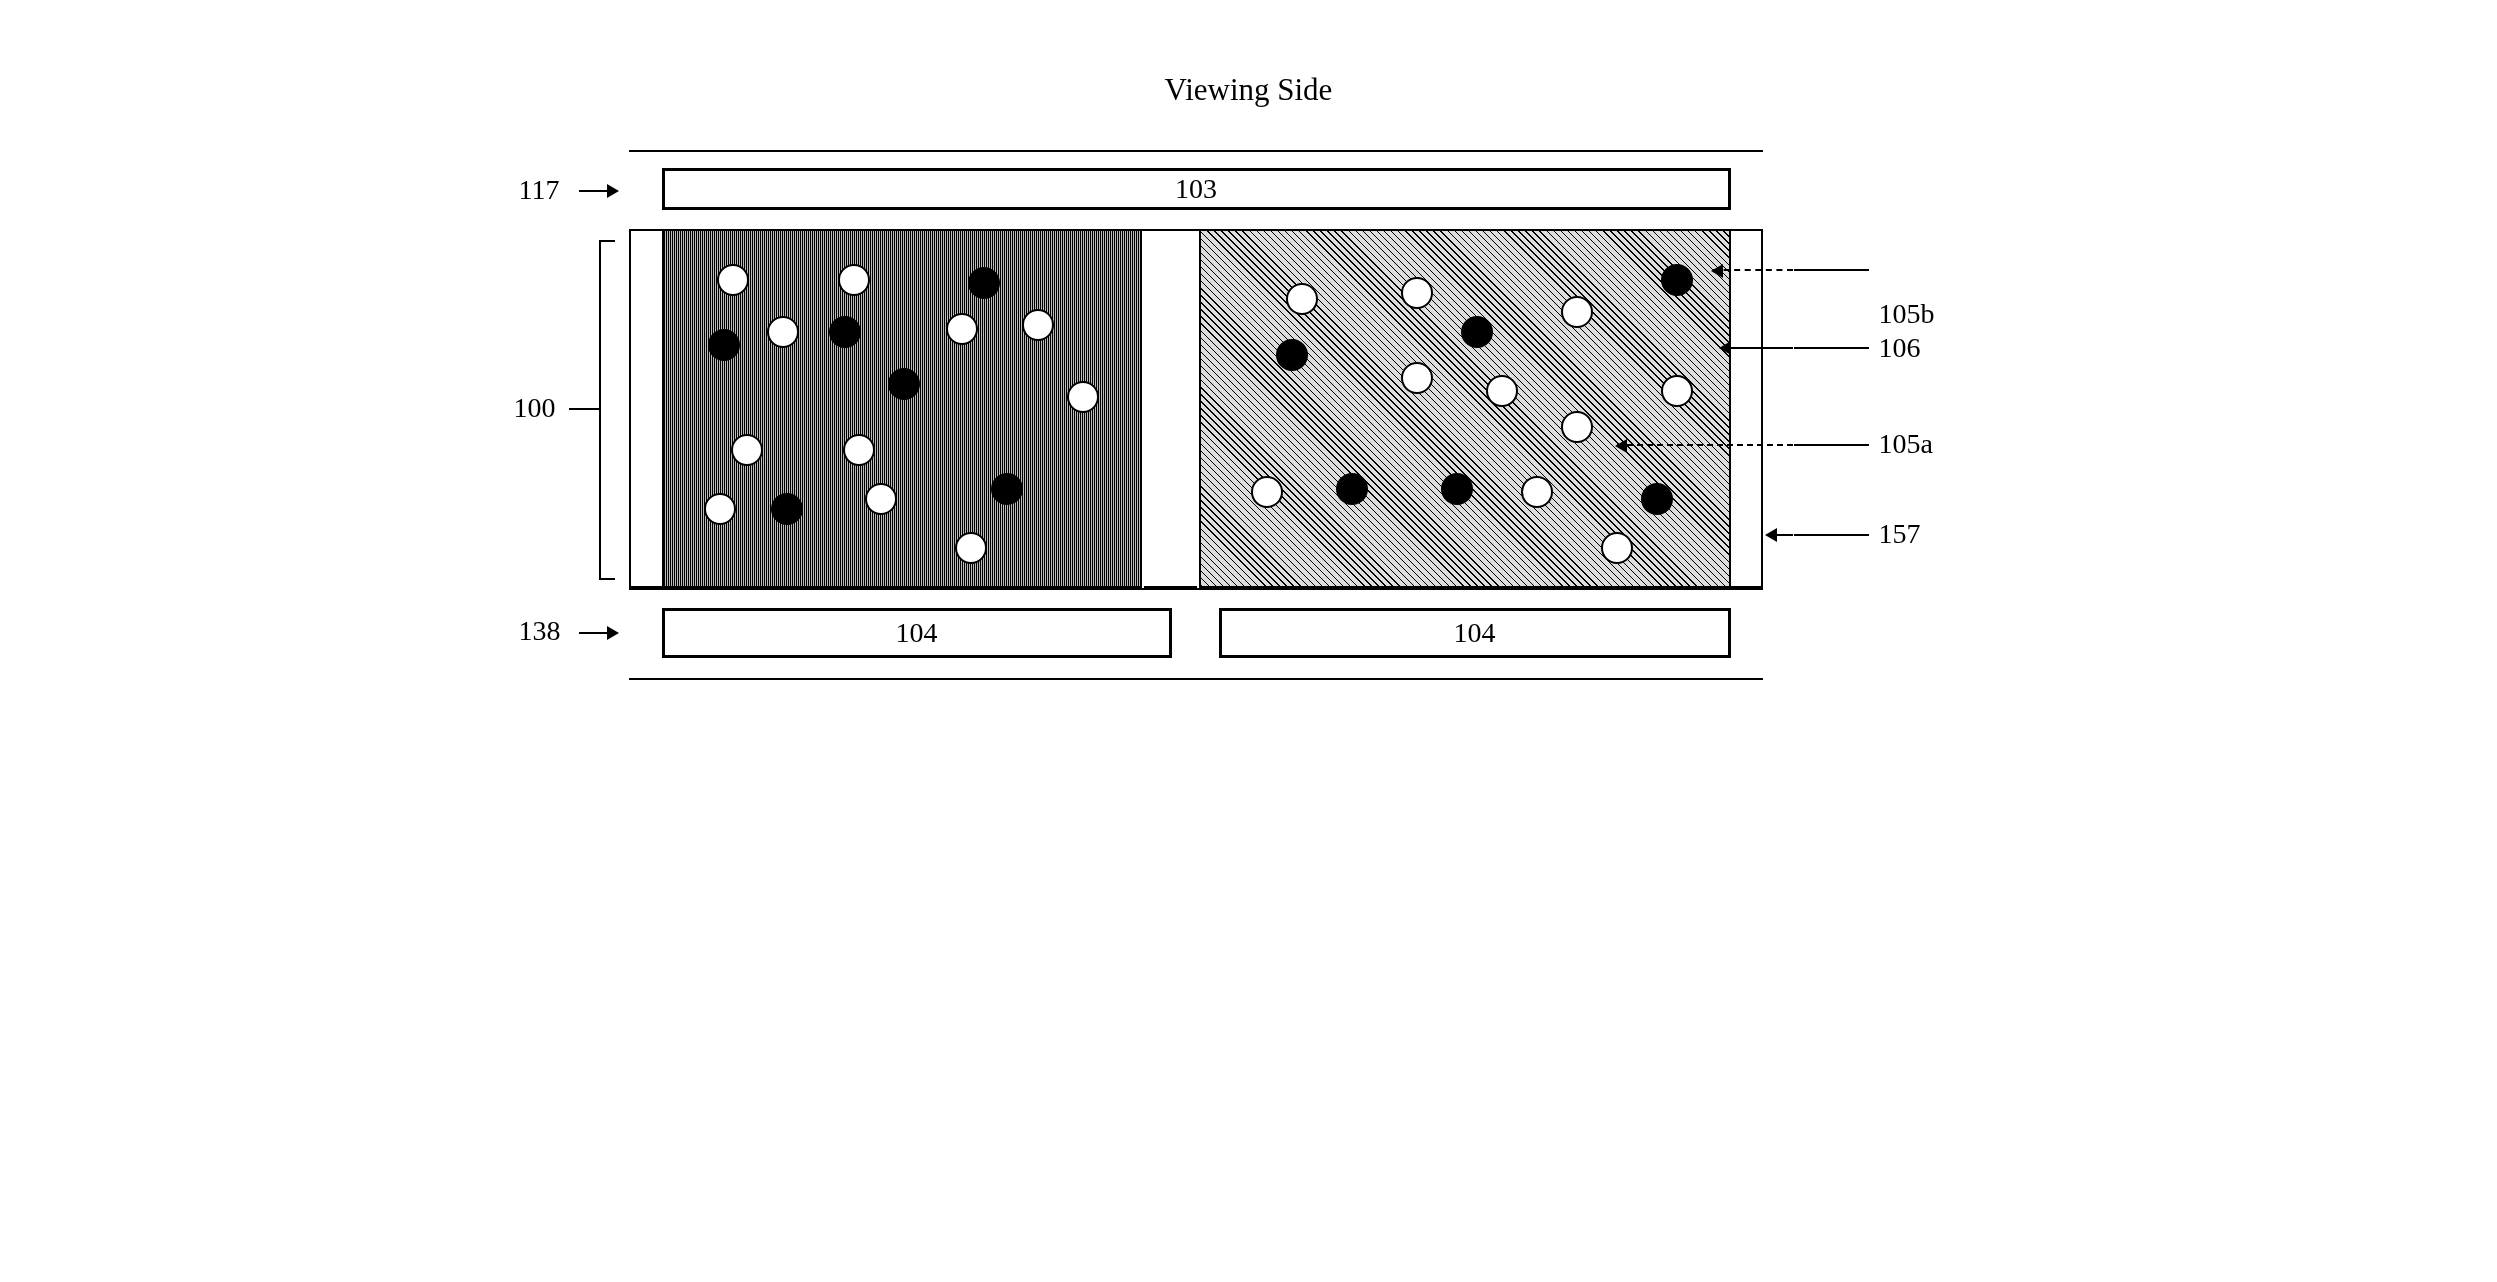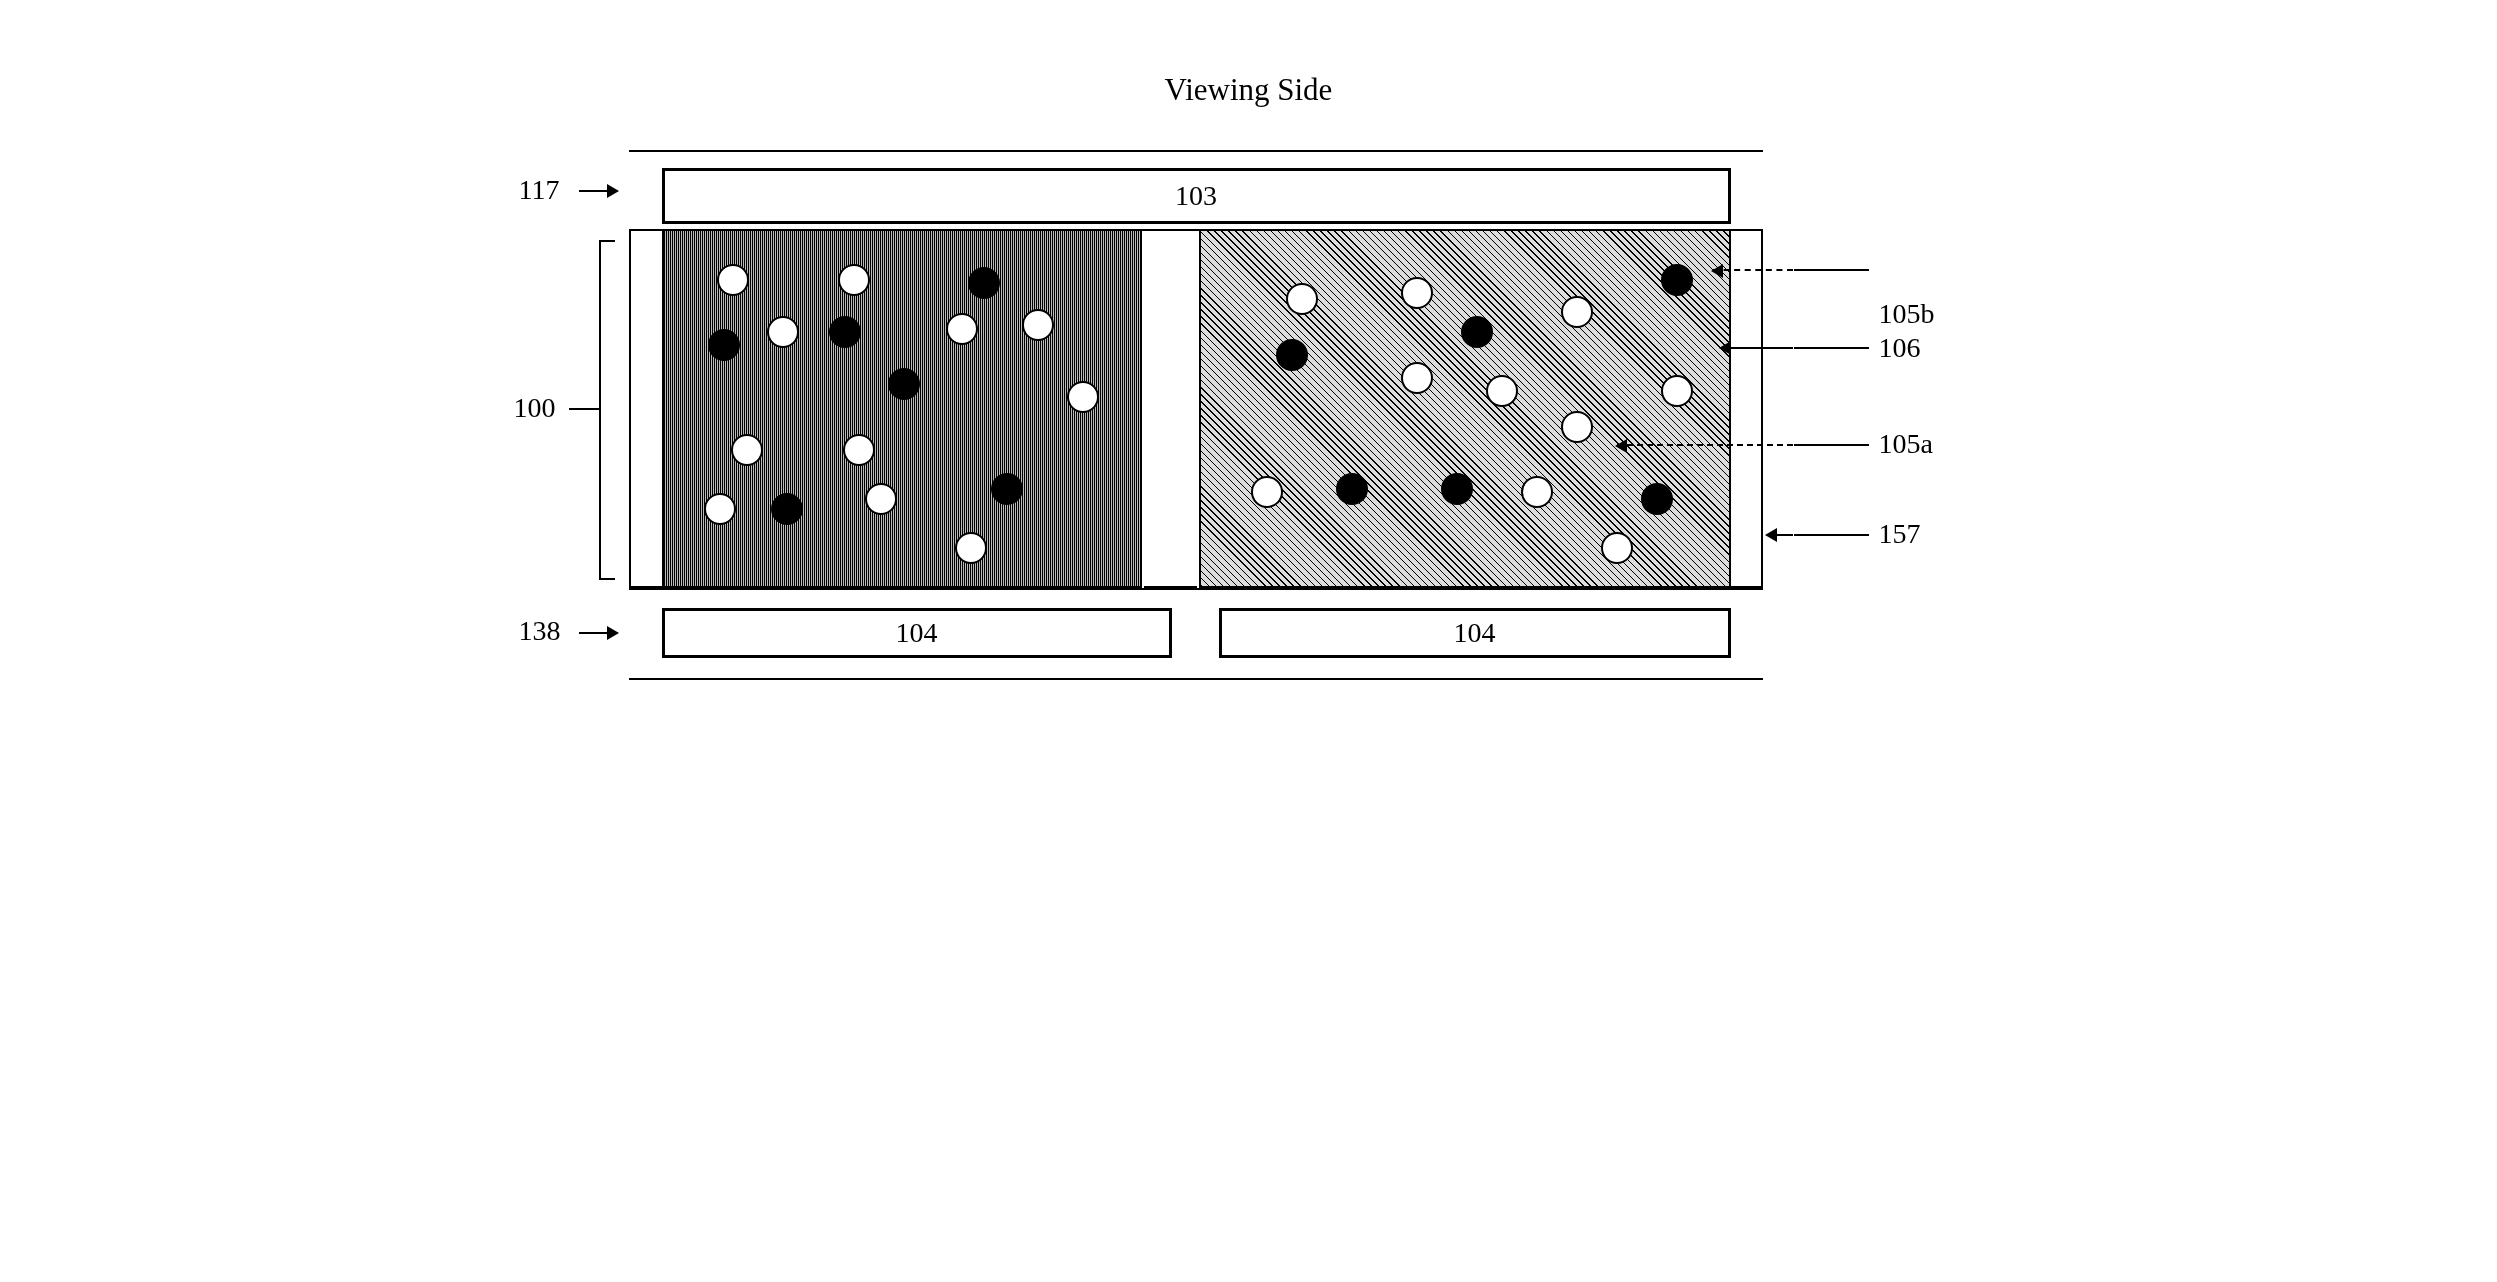--- a/index.html
+++ b/index.html
@@ -36,21 +36,21 @@
     .rule-bot1 { top: 548px; left: 130px; width: 1134px; }
     .rule-bot2 { top: 638px; left: 130px; width: 1134px; }
 
     
     .rect {
       position: absolute;
       border: 3px solid #000;
       background: #fff;
     }
     .rect-103 {
-      top: 128px; left: 163px; width: 1069px; height: 56px;
+      top: 128px; left: 163px; width: 1069px; height: 42px;
       display: flex; justify-content: center; align-items: center;
       font-size: 28px;
     }
     .rect-104a {
       top: 568px; left: 163px; width: 510px; height: 50px;
       display: flex; justify-content: center; align-items: center;
       font-size: 28px;
     }
     .rect-104b {
       top: 568px; left: 720px; width: 512px; height: 50px;

